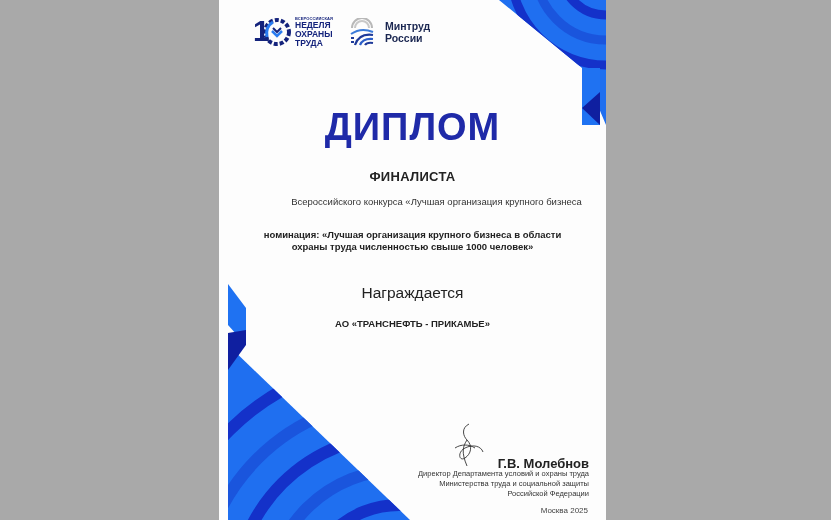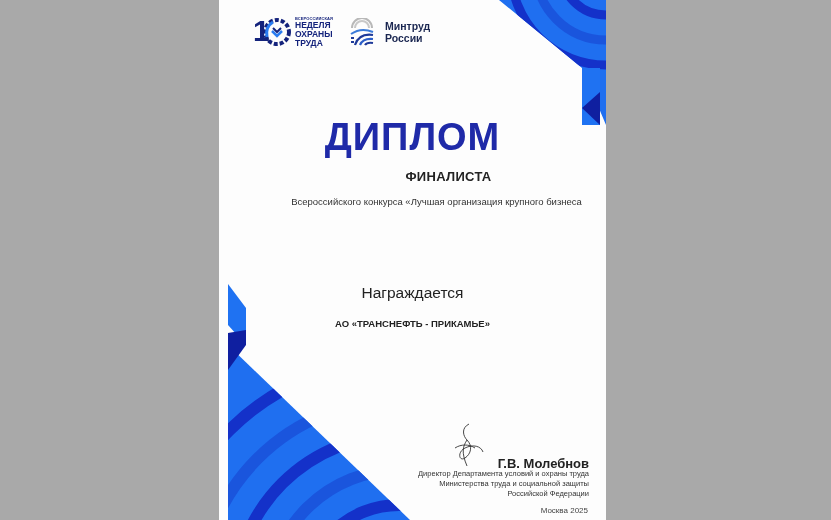--- a/index.html
+++ b/index.html
@@ -21,29 +21,28 @@
       position: absolute; left: 0; top: 2px; font-size: 30px; font-weight: bold;
       color: #14237c; line-height: 30px; font-family: "Liberation Sans", sans-serif;
     }
     .ten-ring { position: absolute; left: 10px; top: 3px; }
     .week-text { margin-left: 2px; color: #14237c; font-weight: bold; line-height: 9px; font-family: "Liberation Sans", sans-serif; }
     .week-small { font-size: 4px; line-height: 5px; letter-spacing: 0.1px; }
     .week-line { font-size: 8.5px; }
     .logo-mintrud { display: flex; align-items: center; margin-left: 16px; }
     .mintrud-text { margin-left: 10px; color: #1a2650; font-weight: bold; font-size: 10.5px; line-height: 12px; font-family: "Liberation Sans", sans-serif; }
     .title {
-      position: absolute; top: 116px; left: 0; width: 387px; text-align: center;
+      position: absolute; top: 106px; left: 0; width: 387px; text-align: center;
       color: #1f2aa8; font-weight: bold; font-size: 38px; letter-spacing: 1px;
       font-family: "Liberation Sans", sans-serif;
     }
     .subtitle {
       position: absolute; top: 169px; left: 0; width: 387px; text-align: center;
       color: #222; font-weight: bold; font-size: 13px; letter-spacing: 0.3px;
       font-family: "Liberation Sans", sans-serif;
-      padding-left: 36px;
     }
     .contest {
       position: absolute; top: 196px; left: 0; width: 387px; text-align: center;
       color: #333; font-size: 9.5px; line-height: 12px;
       font-family: "Liberation Sans", sans-serif;
       padding-left: 24px;
     }
     .nomination {
       position: absolute; top: 229px; left: 0; width: 387px; text-align: center;
       color: #222; font-size: 9.5px; line-height: 12px; font-weight: bold;
@@ -140,20 +139,24 @@
     </div>
   </div>
 
   <div class="title">ДИПЛОМ</div>
   <div class="subtitle">ФИНАЛИСТА</div>
 
   <div class="contest">
     <div>Всероссийского конкурса «Лучшая организация крупного бизнеса</div>
   </div>
 
+  <div class="nomination">
+    <div>номинация: «Лучшая организация крупного бизнеса в области</div>
+    <div>охраны труда численностью свыше 1000 человек»</div>
+  </div>
 
   <div class="awarded">Награждается</div>
   <div class="org">АО «ТРАНСНЕФТЬ - ПРИКАМЬЕ»</div>
 
   <svg class="signature" width="40" height="48" viewBox="0 0 40 48">
     <path d="M22,2 C14,6 16,14 20,18 C26,24 24,32 18,36 C12,40 10,30 18,26 C26,22 34,24 36,30 M20,18 C16,24 14,30 20,44 M8,26 C14,22 22,22 28,26" fill="none" stroke="#333" stroke-width="0.9"></path>
   </svg>
 
   <div class="signer">
     <div class="signer-name">Г.В. Молебнов</div>

